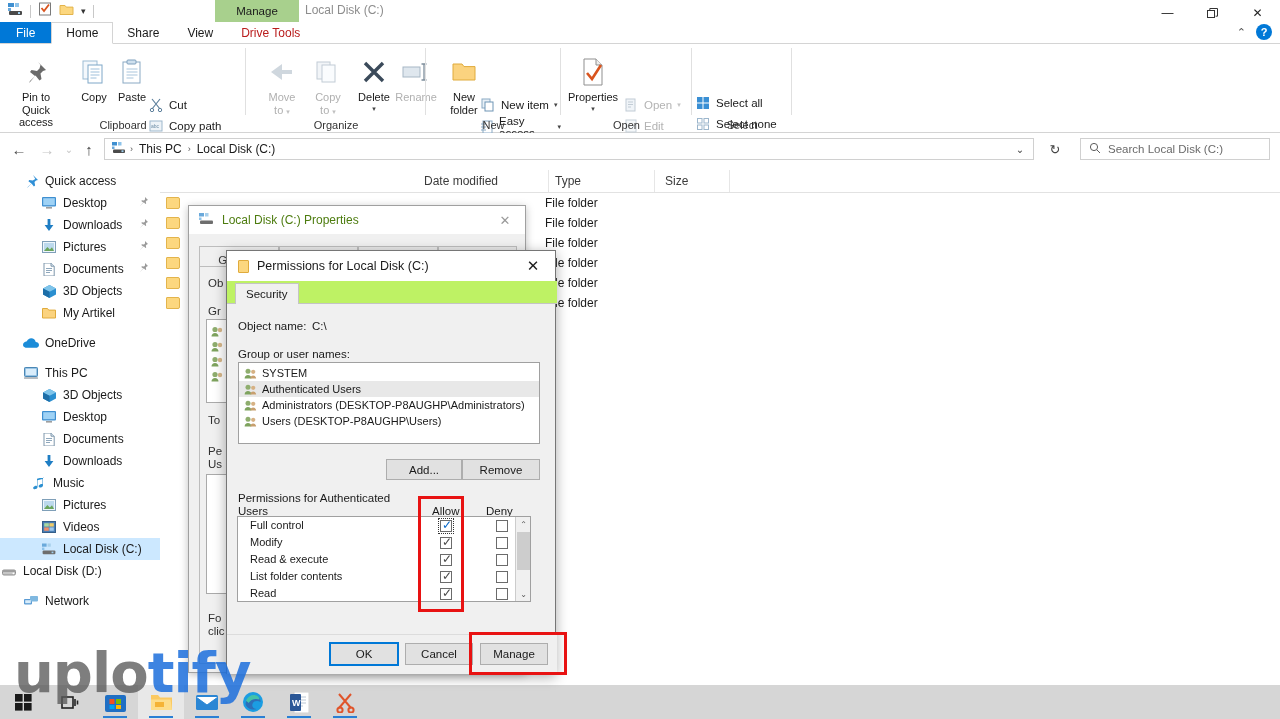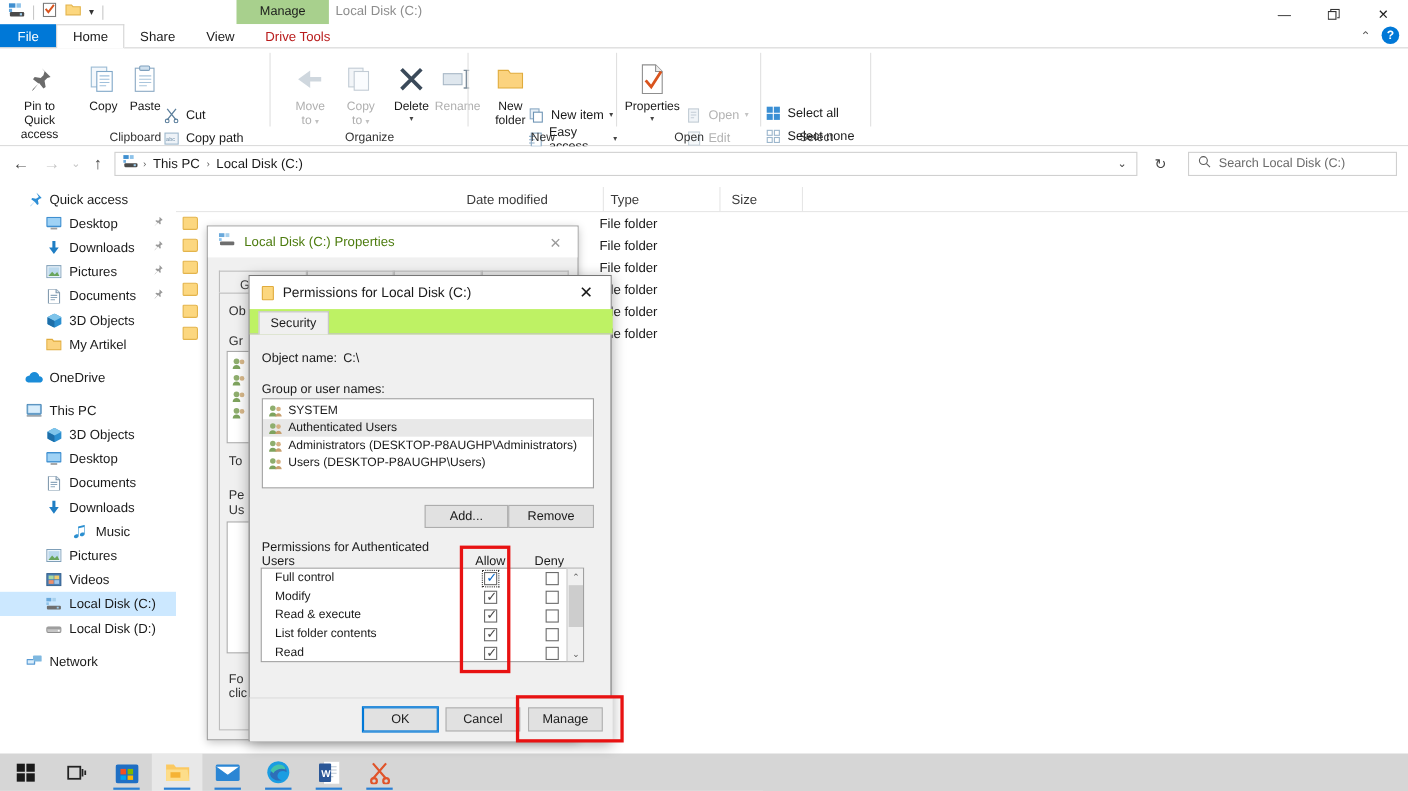--- a/index.html
+++ b/index.html
@@ -636,21 +636,21 @@
           <span style="margin-left: 5px;">Documents</span>
         </div>
         <div class="sb-item" style="padding-left: 40px;">
           <span class="ic">
             <svg width="12" height="13" viewBox="0 0 12 13">
               <path d="M4.6 0h2.8v6h3L6 12 1.6 6h3z" fill="#1f7ec4"></path>
             </svg>
           </span>
           <span style="margin-left: 5px;">Downloads</span>
         </div>
-        <div class="sb-item" style="padding-left: 64px;">
+        <div class="sb-item" style="padding-left: 30px;">
           <span class="ic">
             <svg width="12" height="13" viewBox="0 0 12 13">
               <path d="M10.5 0L4 1.7V9c-.5-.3-1.2-.4-2-.1-1.2.4-2 1.4-1.8 2.3s1.3 1.3 2.5.9c1-.3 1.7-1.1 1.8-1.9V3.3l5-1.3v5.3c-.5-.3-1.2-.4-2-.1-1.2.4-2 1.4-1.8 2.3s1.3 1.3 2.5.9c1-.3 1.7-1.1 1.8-1.9V0z" fill="#2b8fd0"></path>
             </svg>
           </span>
           <span style="margin-left: 5px;">Music</span>
         </div>
         <div class="sb-item" style="padding-left: 40px;">
           <span class="ic">
             <svg width="14" height="12" viewBox="0 0 14 12">
@@ -678,21 +678,21 @@
             <svg width="14" height="12" viewBox="0 0 14 12">
               <rect x="0" y="0.5" width="4.6" height="3.2" fill="#6aa9db"></rect>
               <rect x="5.6" y="0.5" width="3.2" height="3.2" fill="#a8d0ec"></rect>
               <rect x="0" y="4.6" width="2.4" height="2.4" fill="#8ec3ea"></rect>
               <rect x="0.6" y="7.6" width="12.8" height="3.6" rx="1" fill="#6e6e6e"></rect>
               <rect x="9.6" y="8.6" width="1.8" height="1.6" fill="#9fd0f0"></rect>
             </svg>
           </span>
           <span style="margin-left: 5px;">Local Disk (C:)</span>
         </div>
-        <div class="sb-item" style="padding-left: 40px;">
+        <div class="sb-item" style="">
           <span class="ic">
             <svg width="14" height="12" viewBox="0 0 14 12">
               <rect x="0.5" y="5" width="13" height="5" rx="1.4" fill="#c6c6c6" stroke="#8f8f8f"></rect>
               <rect x="0.5" y="5" width="13" height="2" rx="1" fill="#9e9e9e"></rect>
               <circle cx="11.4" cy="8.3" r="0.9" fill="#fff"></circle>
             </svg>
           </span>
           <span style="margin-left: 5px;">Local Disk (D:)</span>
         </div>
         <div class="sb-gap"></div>
@@ -907,20 +907,23 @@
       <div class="scr-arrow">⌃</div>
       <div class="scr-thumb"></div>
       <div class="scr-arrow" style="position:absolute; bottom:0;">⌄</div>
     </div>
   </div>
 
   <div class="redbox" style="left:418px; top:496px; width:46px; height:116px;"></div>
   <div class="redbox" style="left:469px; top:632px; width:98px; height:43px;"></div>
 
 
+  <div class="watermark">
+    <span class="g">uplo</span><span class="b">tify</span>
+  </div>
 
   <div class="taskbar">
     <div class="tbicon">
       <svg width="17" height="17" viewBox="0 0 17 17">
           <rect x="0" y="0" width="7.6" height="7.6" fill="#1a1a1a"></rect>
           <rect x="9" y="0" width="7.6" height="7.6" fill="#1a1a1a"></rect>
           <rect x="0" y="9" width="7.6" height="7.6" fill="#1a1a1a"></rect>
           <rect x="9" y="9" width="7.6" height="7.6" fill="#1a1a1a"></rect>
         </svg>
     </div>

